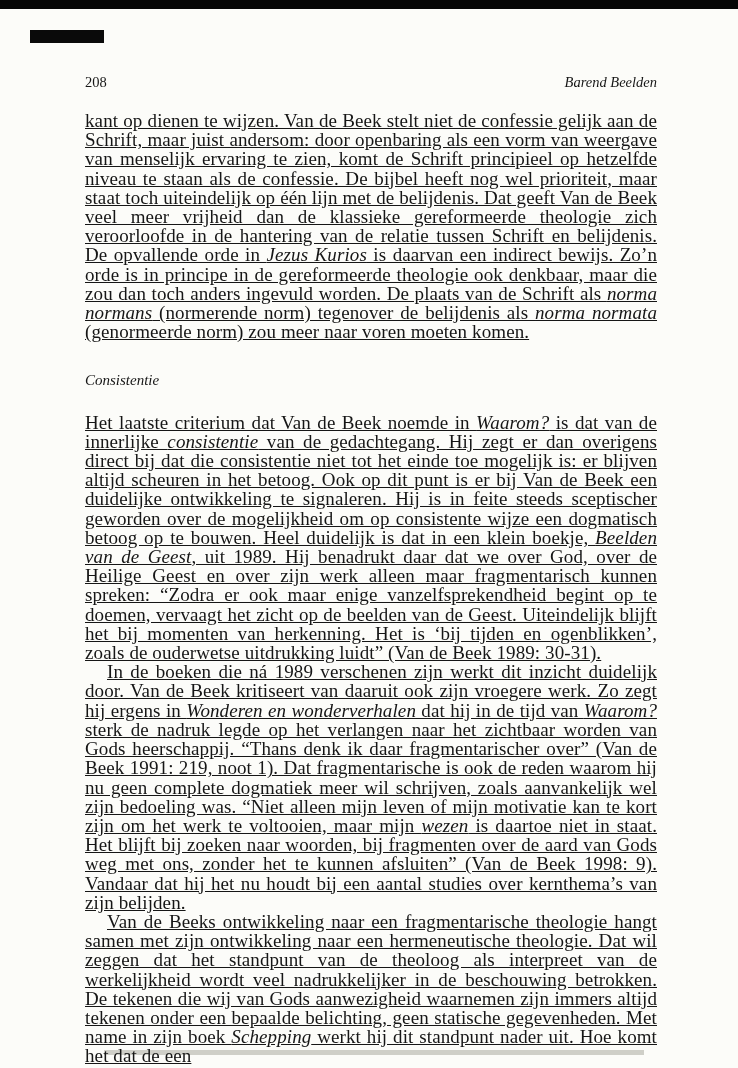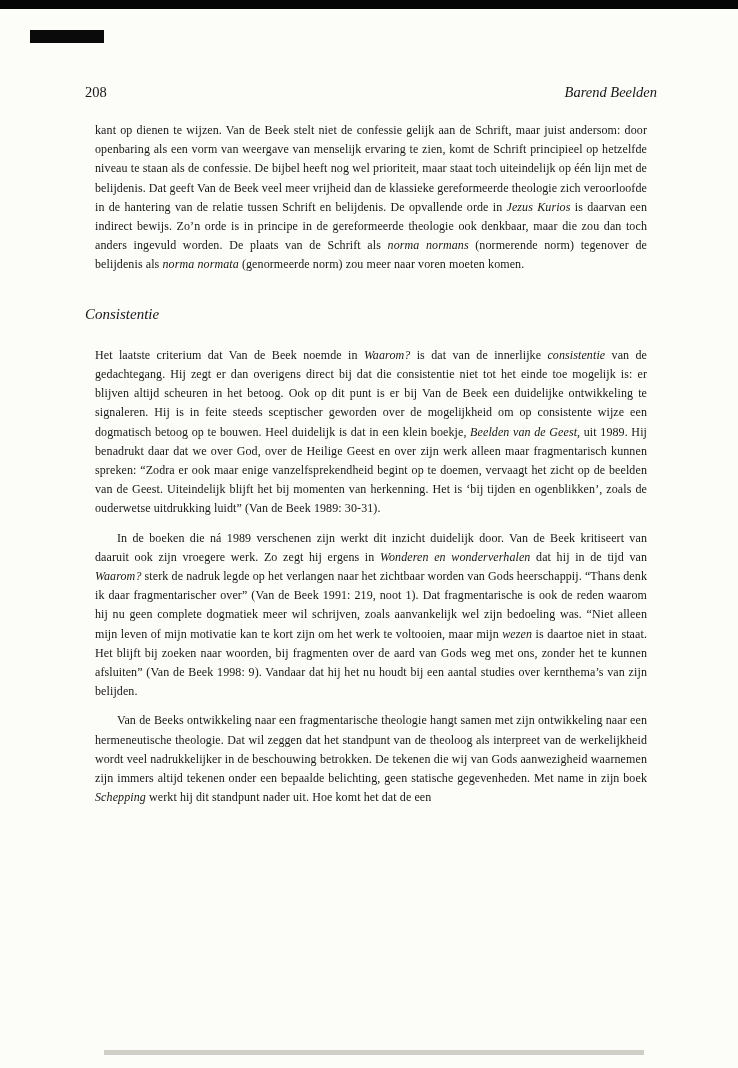--- a/index.html
+++ b/index.html
@@ -29,40 +29,41 @@
     background: #0a0a0a;
   }
   .artifact-bottom-bar {
     position: absolute;
     bottom: 13px; left: 104px;
     width: 540px; height: 5px;
     background: #cfcfc8;
   }
   .content {
     position: absolute;
-    top: 84px;
+    top: 74px;
     left: 85px;
     width: 572px;
   }
   .running-head {
     display: flex;
     justify-content: space-between;
     align-items: baseline;
     font-size: 14.5px;
     margin-bottom: 20px;
   }
   .running-title {
     font-style: italic;
   }
   p.body-par {
-    margin: 10px;
-    font-size: 12px;
+    margin: 0;
+    font-size: 19px;
     line-height: 19.2px;
     text-align: justify;
     letter-spacing: 0.1px;
+    text-decoration: underline;
   }
   p.indent {
     text-indent: 22px;
   }
   .section-heading {
     margin: 30px 0 22px 0;
     font-size: 15px;
     line-height: 19.2px;
     font-style: italic;
     font-weight: normal;

